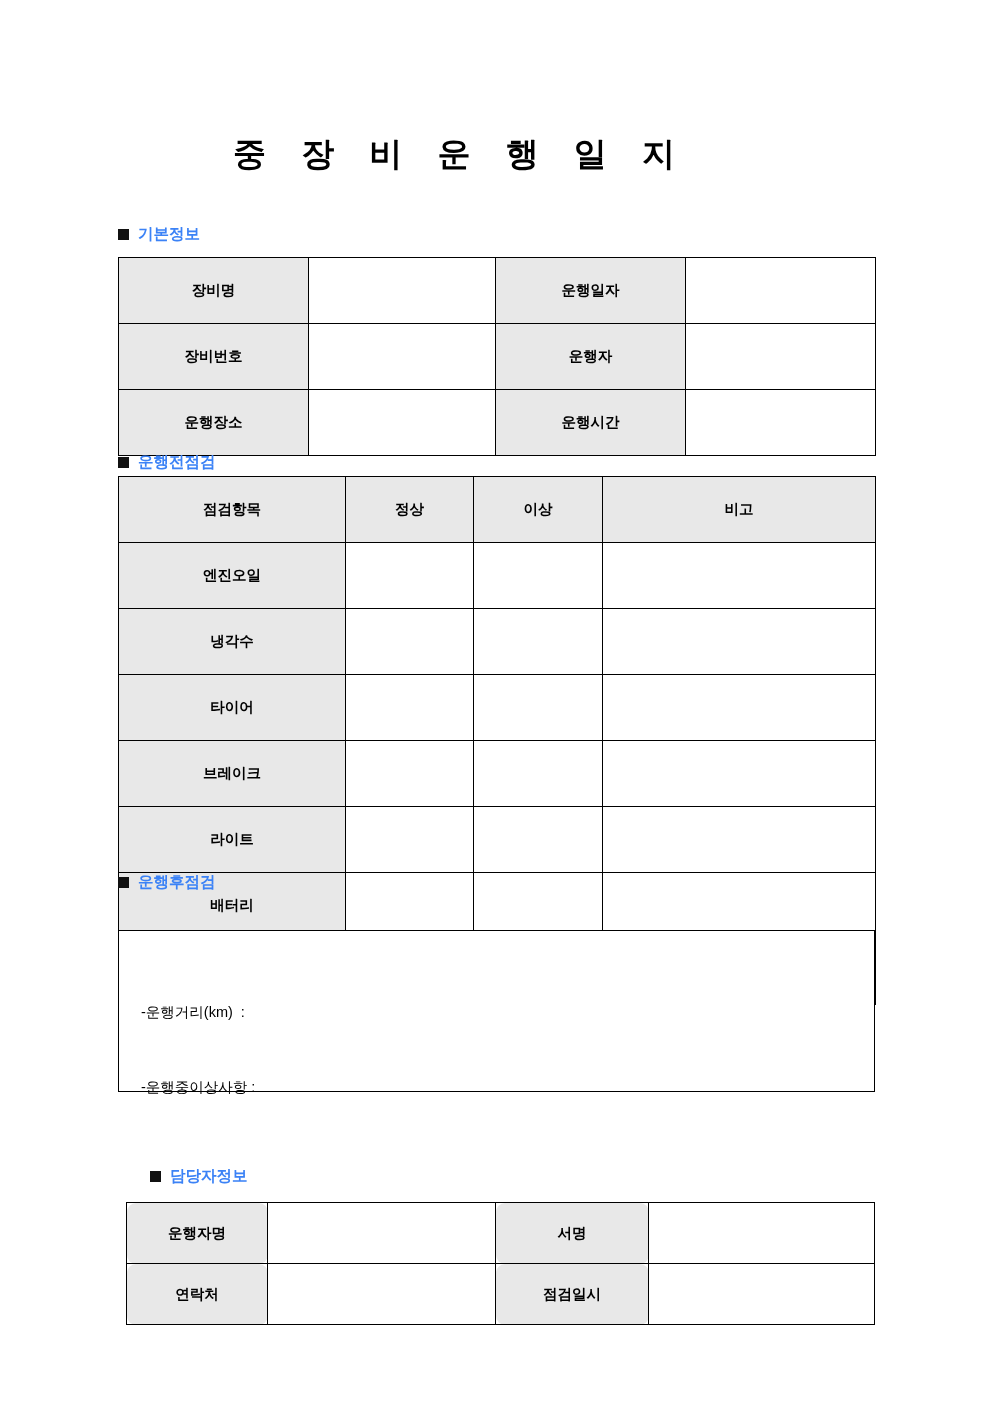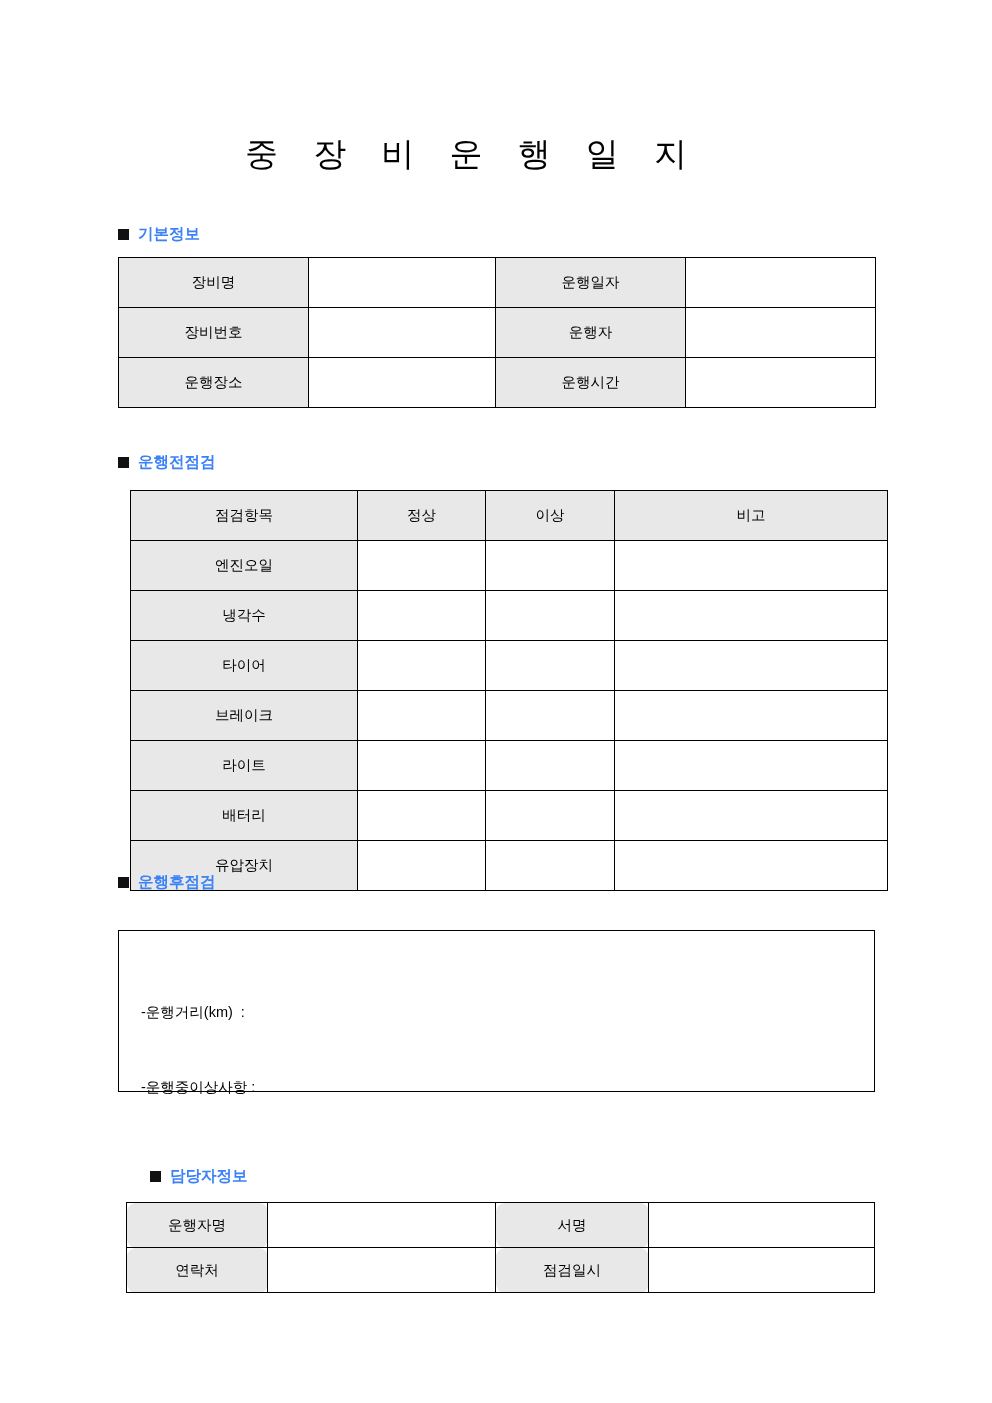--- a/index.html
+++ b/index.html
@@ -22,26 +22,25 @@
     box-sizing: border-box;
   }
   
   .doc-title {
     position: absolute;
     top: 132px;
     left: 0;
     width: 908px;
     text-align: center;
     font-size: 33px;
-    font-weight: normal;
+    font-weight: bold;
     letter-spacing: 13px;
     text-indent: 13px;
     color: #000;
     font-family: "Liberation Sans", "DejaVu Sans", sans-serif;
-    padding-left: 12px;
   }
   
   .section-head {
     position: absolute;
     left: 118px;
     font-size: 15.5px;
     font-weight: bold;
     color: #3b82f6;
     white-space: nowrap;
     display: flex;
@@ -61,48 +60,47 @@
 
   
   table.grid {
     position: absolute;
     border-collapse: collapse;
     table-layout: fixed;
     font-size: 14.5px;
   }
   table.grid td, table.grid th {
     border: 1px solid #000;
-    padding: 4px;
+    padding: 12px;
     text-align: center;
     vertical-align: middle;
-    font-weight: normal;
+    font-weight: bold;
     font-size: 14.5px;
     color: #000;
   }
   td.lbl, th.lbl {
     background: #e8e8e8;
   }
   td.val {
     background: #ffffff;
   }
 
   
   #tbl-basic {
     top: 257px;
     left: 118px;
     width: 757px;
   }
   #tbl-basic td { height: 41px; }
 
   
   #tbl-pre {
-    top: 490px;
+    top: 476px;
     left: 118px;
     width: 757px;
-    margin-left: 12px;
   }
   #tbl-pre td, #tbl-pre th { height: 41px; }
 
   
   #box-post {
     position: absolute;
     top: 930px;
     left: 118px;
     width: 757px;
     height: 162px;

